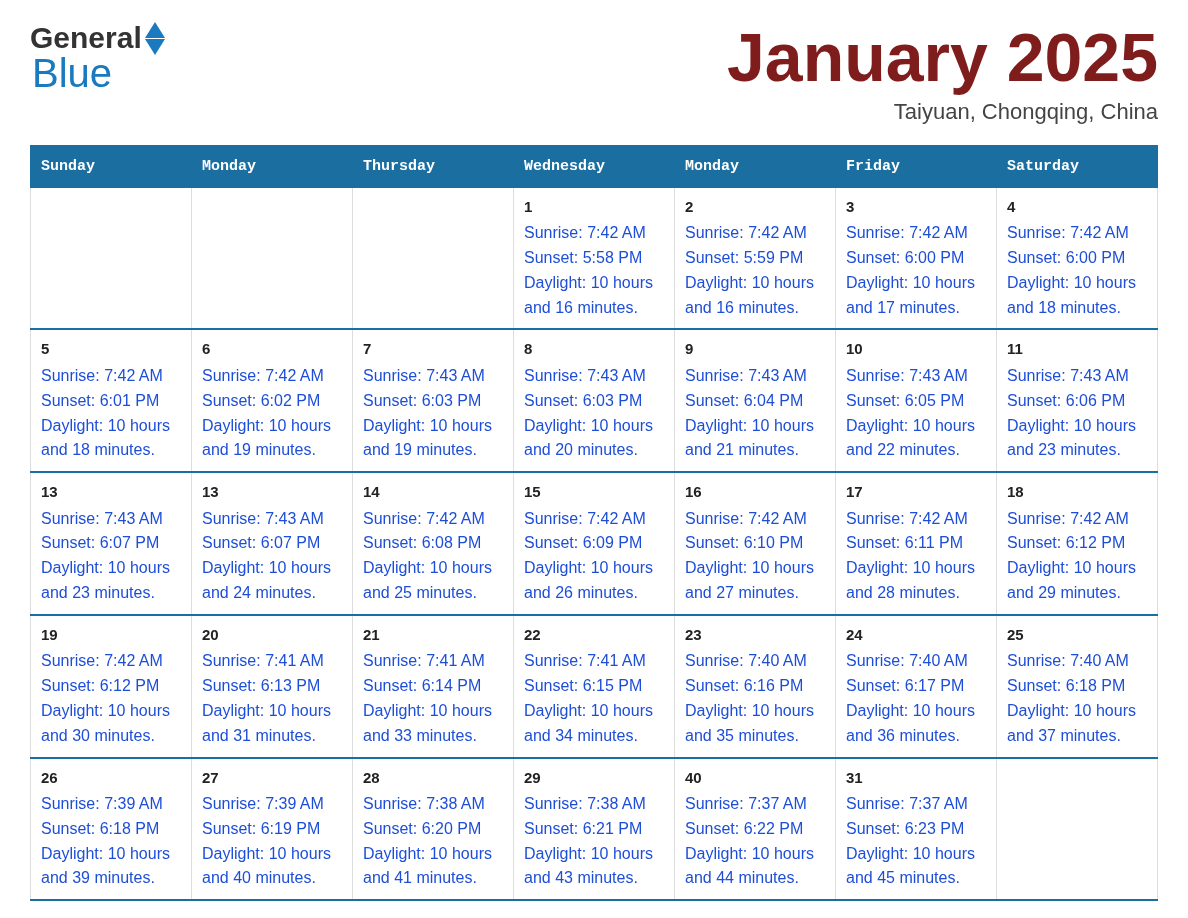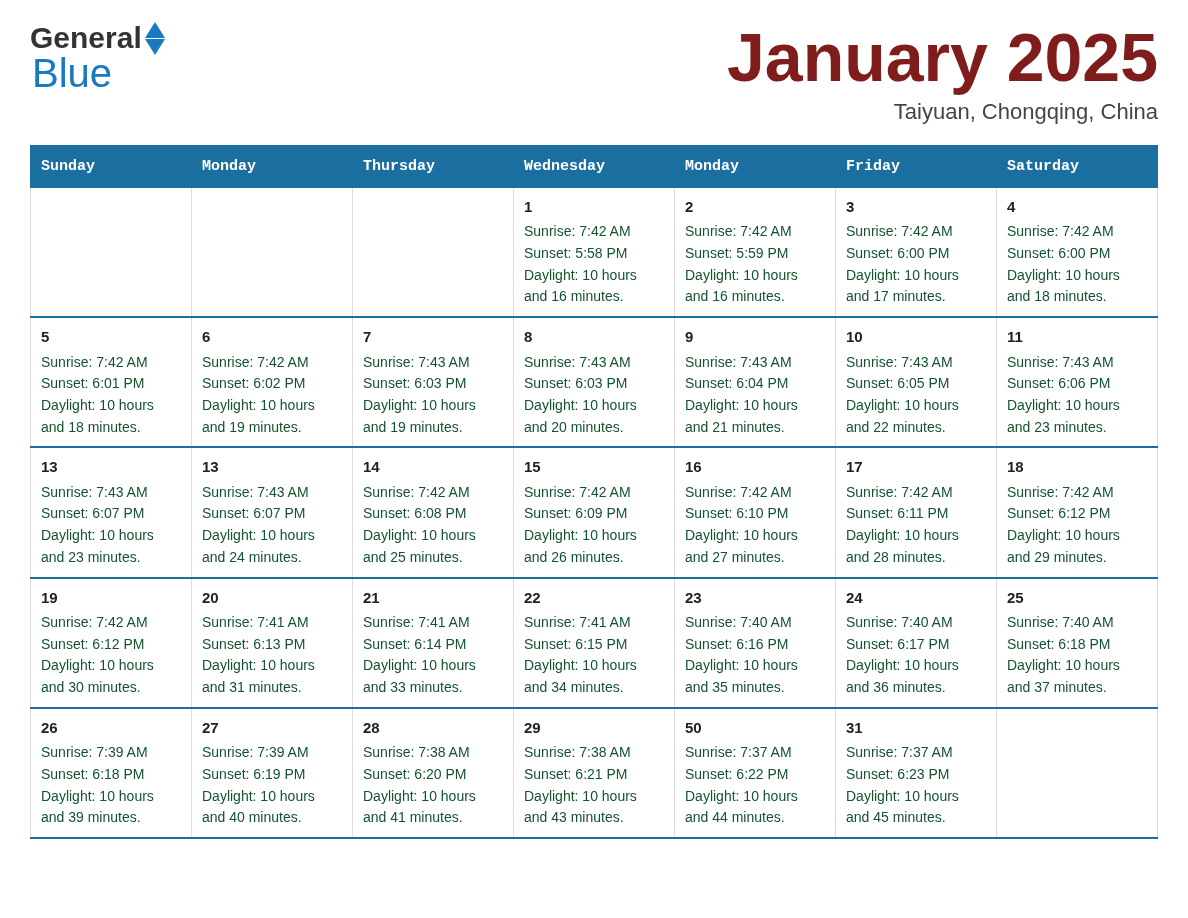--- a/index.html
+++ b/index.html
@@ -64,22 +64,22 @@
       border-left: 1px solid #ddd;
     }
     .day-number {
       font-size: 15px;
       font-weight: bold;
       color: #222;
       display: block;
       margin-bottom: 3px;
     }
     .day-info {
-      font-size: 14px;
-      color: #14532d;
+      font-size: 16px;
+      color: #1d4ed8;
       line-height: 1.55;
     }
     .logo-wrapper {
       display: flex;
       flex-direction: column;
       align-items: flex-start;
     }
     .logo-line1 {
       display: flex;
       align-items: center;
@@ -247,21 +247,21 @@
 Daylight: 10 hours
 and 40 minutes.</span></td>
         <td><span class="day-number">28</span><span class="day-info" style="white-space: pre-line;">Sunrise: 7:38 AM
 Sunset: 6:20 PM
 Daylight: 10 hours
 and 41 minutes.</span></td>
         <td><span class="day-number">29</span><span class="day-info" style="white-space: pre-line;">Sunrise: 7:38 AM
 Sunset: 6:21 PM
 Daylight: 10 hours
 and 43 minutes.</span></td>
-        <td><span class="day-number">50</span><span class="day-info" style="white-space: pre-line;">Sunrise: 7:37 AM
+        <td><span class="day-number">40</span><span class="day-info" style="white-space: pre-line;">Sunrise: 7:37 AM
 Sunset: 6:22 PM
 Daylight: 10 hours
 and 44 minutes.</span></td>
         <td><span class="day-number">31</span><span class="day-info" style="white-space: pre-line;">Sunrise: 7:37 AM
 Sunset: 6:23 PM
 Daylight: 10 hours
 and 45 minutes.</span></td>
         <td></td>
       </tr>
     </tbody>

